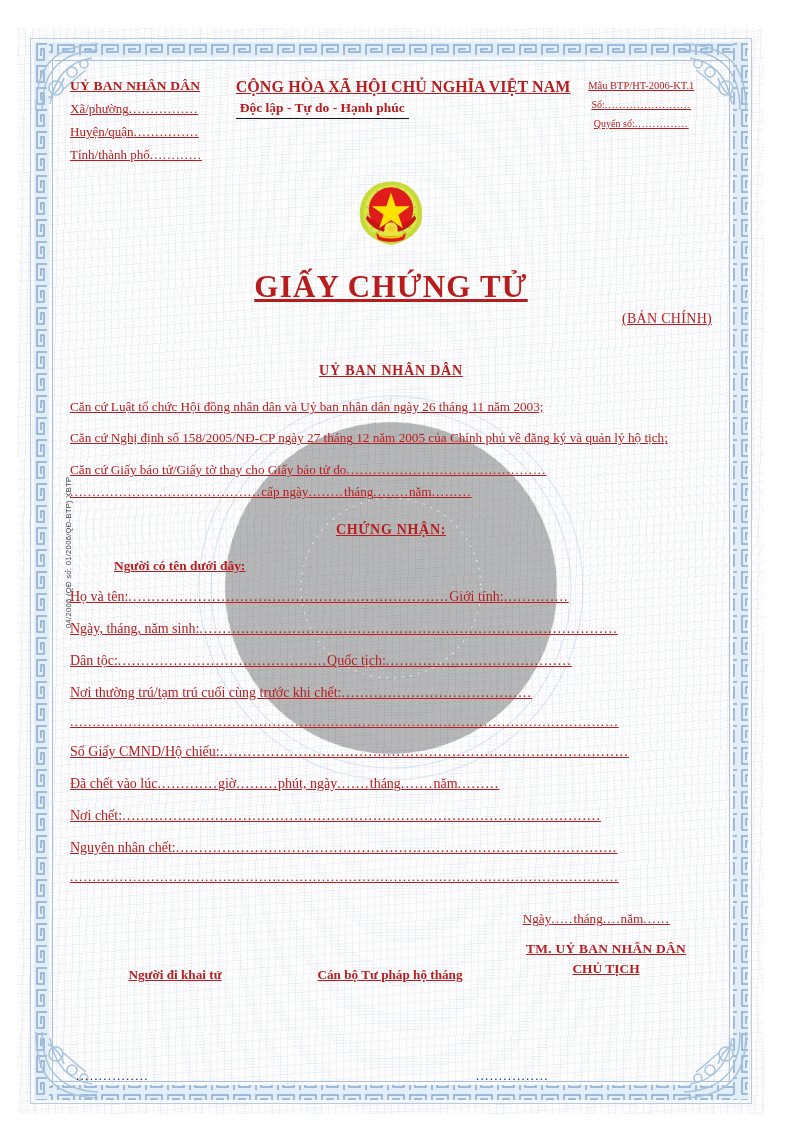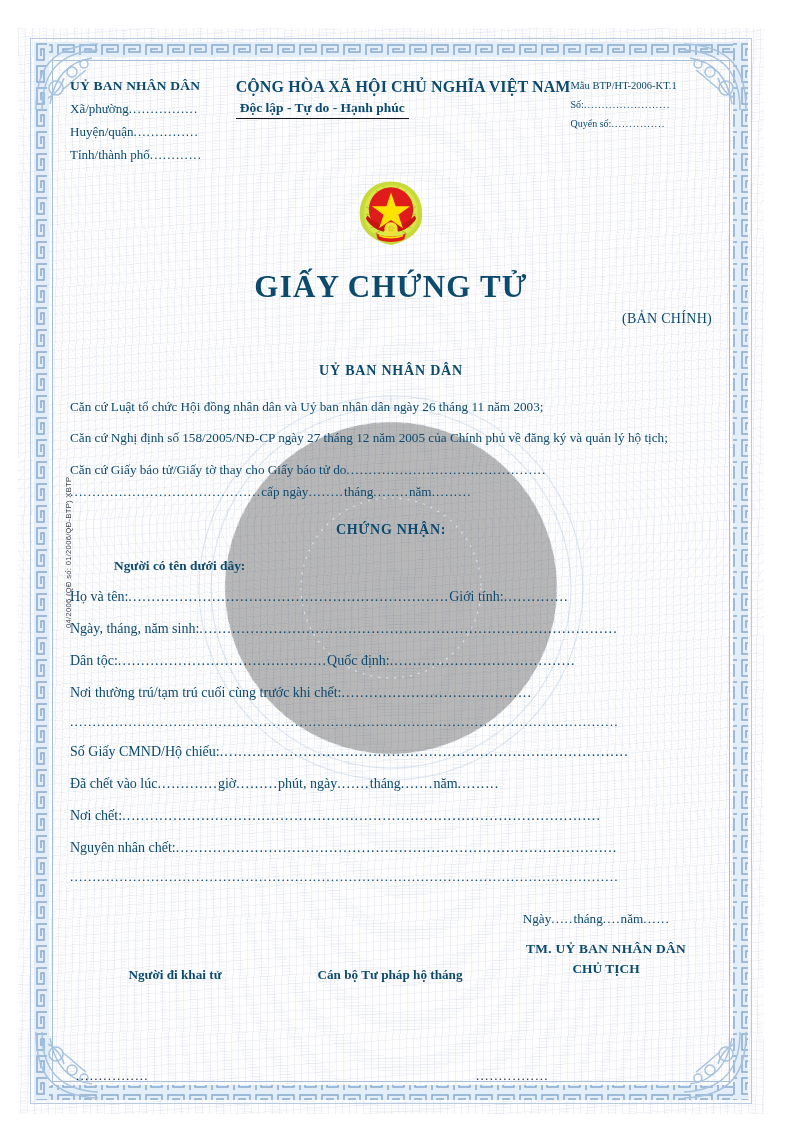--- a/index.html
+++ b/index.html
@@ -95,28 +95,29 @@
     width: 400px; height: 400px;
     opacity: 0.30;
     pointer-events: none;
   }
 
   
   .content {
     position: absolute;
     left: 52px; top: 48px;
     width: 642px; height: 990px;
-    color: #0c4a6e;
+    color: #b91c1c;
+    text-decoration: underline;
   }
 
   
   .header { display: flex; align-items: flex-start; }
   .hdr-left  { width: 178px; padding-top: 2px; }
   .hdr-mid   { flex: 1; padding-top: 2px; }
-  .hdr-right { width: 152px; text-align: left; padding-top: 4px; }
+  .hdr-right { width: 152px; text-align: center; padding-top: 4px; }
 
   .org-title {
     font-size: 13.5px; font-weight: bold;
     letter-spacing: .2px; white-space: nowrap;
   }
   .org-line {
     font-size: 13px; margin-top: 7px; white-space: nowrap;
   }
   .dots { letter-spacing: 1.1px; }
 
@@ -459,21 +460,21 @@
 
       <div class="field">
         <span>Họ và tên:</span><span class="fill">.....................................................................</span><span>Giới tính:</span><span class="fill">..............</span>
       </div>
 
       <div class="field">
         <span>Ngày, tháng, năm sinh:</span><span class="fill">..........................................................................................</span>
       </div>
 
       <div class="field">
-        <span>Dân tộc:</span><span class="fill">.............................................</span><span>Quốc định:</span><span class="fill">........................................</span>
+        <span>Dân tộc:</span><span class="fill">.............................................</span><span>Quốc tịch:</span><span class="fill">........................................</span>
       </div>
 
       <div class="field">
         <span>Nơi thường trú/tạm trú cuối cùng trước khi chết:</span><span class="fill">.........................................</span>
       </div>
 
       <div class="blankline">..........................................................................................................................</div>
 
       <div class="field">
         <span>Số Giấy CMND/Hộ chiếu:</span><span class="fill">........................................................................................</span>

